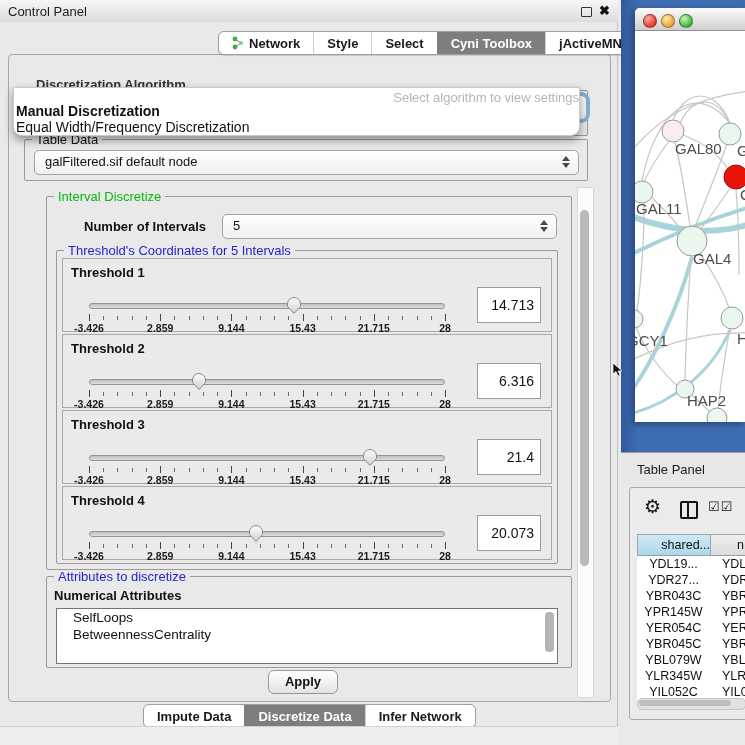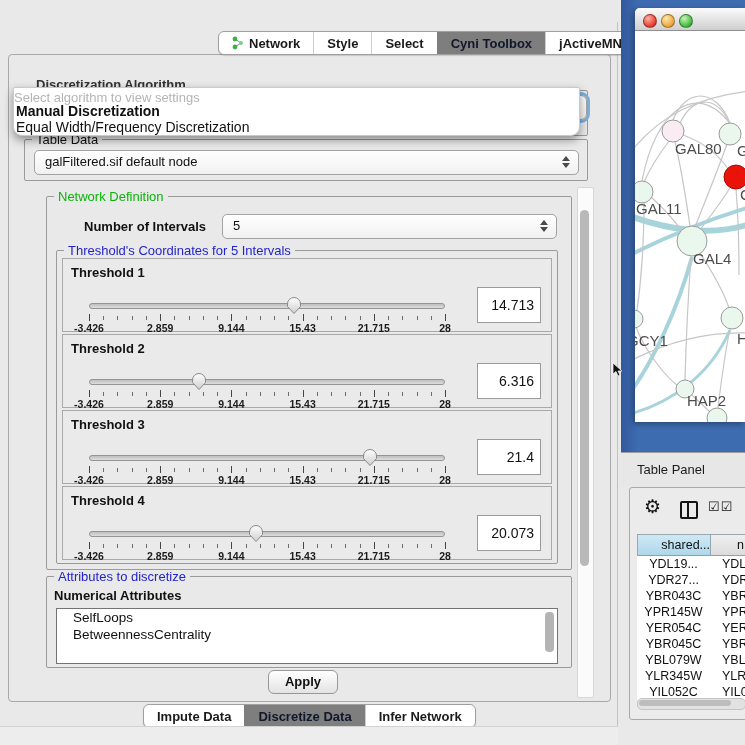--- a/index.html
+++ b/index.html
@@ -13,39 +13,39 @@
   .titlebar .title{position:absolute;left:8px;top:4px;font-size:13px;color:#1c1c1c}
   .float-btn{position:absolute;right:26px;top:7px;width:9px;height:8px;border:1.5px solid #333;border-radius:1px}
   .close-btn{position:absolute;right:8px;top:3px;font-size:13px;font-weight:bold;color:#111}
   .left-panel{left:0;top:22px;width:617px;height:723px;background:#e9e9e9;border-right:1px solid #c2c2c2}
 
   .segmented{display:flex;height:22px;background:#ffffff;border:1px solid #9f9f9f;
     border-radius:6px;overflow:hidden;box-shadow:0 1px 1px rgba(0,0,0,.15)}
   .segmented .seg{display:flex;align-items:center;gap:5px;padding:0 13px;font-size:13px;font-weight:600;
     color:#1a1a1a;border-left:1px solid #cfcfcf;white-space:nowrap}
   .segmented .seg:first-child{border-left:none}
-  .segmented .seg.sel{background:#7e7e7e;color:#0f172a;border-left-color:#7e7e7e}
+  .segmented .seg.sel{background:#7e7e7e;color:#ffffff;border-left-color:#7e7e7e}
 
   .content-panel{left:8px;top:54px;width:601px;height:646px;border:1px solid #a8a8a8;
     border-radius:4px;background:#e9e9e9}
 
   .groupbox{position:absolute;border:1px solid #9a9a9a;border-radius:2px}
   .group-title{position:absolute;background:#e9e9e9;padding:0 4px;font-size:13px;line-height:13px}
 
   .combo{position:absolute;background:linear-gradient(#ffffff,#f0f0f0);border:1px solid #a3a3a3;
     border-radius:5px;font-size:13px;line-height:22px;padding-left:10px;color:#111;white-space:nowrap;overflow:hidden}
   .stepper{position:absolute;right:8px;top:4px;width:9px;height:14px}
   .stepper:before,.stepper:after{content:"";position:absolute;left:1px;border-left:4px solid transparent;border-right:4px solid transparent}
   .stepper:before{top:1px;border-bottom:5px solid #4a4a4a}
   .stepper:after{bottom:1px;border-top:5px solid #4a4a4a}
 
   
   .popup{left:13px;top:87px;width:565px;height:47px;background:#ffffff;border:1px solid #c9c9c9;
     border-radius:2px 2px 9px 9px;box-shadow:0 4px 10px rgba(0,0,0,.4);z-index:5}
-  .popup .prompt{position:absolute;left:0;right:0;top:2px;text-align:left;color:#b4b4b4;font-size:13px}
+  .popup .prompt{position:absolute;left:0;right:0;top:2px;text-align:right;color:#b4b4b4;font-size:13px}
   .popup .item{position:absolute;left:2px;font-size:14px;white-space:nowrap}
   .popup .item.b{font-weight:bold}
 
   
   .vscroll{left:577px;top:187px;width:15px;height:509px;background:#fbfbfb;border:1px solid #d7d7d7;border-radius:2px}
   .vscroll .thumb{position:absolute;left:2px;top:22px;width:9px;height:356px;background:#b9b9b9;border-radius:5px}
 
   
   .tpanel{position:absolute;left:62px;width:488px;height:72px;background:#eaeaea;border:1px solid #a9a9a9}
   .tpanel .t-label{position:absolute;left:8px;top:6px;font-weight:bold;font-size:13px}
@@ -103,20 +103,25 @@
   .hscroll{position:absolute;left:7px;top:210px;width:107px;height:10px;background:#e2e2e2;border:1px solid #c4c4c4;border-radius:5px}
   .hscroll .thumb{position:absolute;left:1px;top:1px;width:92px;height:6px;background:#bdbdbd;border-radius:4px}
 
   .cursor{left:612px;top:362px;z-index:9}
 </style>
 </head>
 <body>
 
 <div class="stage">
 
+  <div class="abs titlebar">
+    <span class="title">Control Panel</span>
+    <span class="float-btn"></span>
+    <span class="close-btn">✖</span>
+  </div>
 
   <div class="abs left-panel"></div>
 
   <div class="abs content-panel"></div>
 
   <div class="abs segmented" style="left:218px;top:31px" id="top-tabs">
       <div class="seg"><svg width="12" height="14" viewBox="0 0 12 14">
           <line x1="3" y1="3" x2="9" y2="7" stroke="#888" stroke-width="1"></line>
           <line x1="3" y1="11" x2="9" y2="7" stroke="#888" stroke-width="1"></line>
           <circle cx="3" cy="3" r="2.4" fill="#3fae49"></circle>
@@ -146,21 +151,21 @@
   <div class="combo" style="left:34px;top:150px;width:533px;height:23px">
     <span>galFiltered.sif default node</span>
     <span class="stepper"></span>
   </div>
 
   <div class="abs vscroll">
     <div class="thumb"></div>
   </div>
 
   <div class="groupbox" style="left:46px;top:196px;width:524px;height:372px"></div>
-  <div class="group-title" style="left: 54px; top: 190px; color: rgb(10, 180, 10);" id="interval-title">Network Definition</div>
+  <div class="group-title" style="left: 54px; top: 190px; color: rgb(10, 180, 10);" id="interval-title">Interval Discretize</div>
 
   <div class="abs" style="left:84px;top:219px;font-weight:bold">Number of Intervals</div>
   <div class="combo" style="left:222px;top:214px;width:323px;height:23px">
     <span>5</span>
     <span class="stepper"></span>
   </div>
 
   <div class="groupbox" style="left:56px;top:250px;width:500px;height:312px"></div>
   <div class="group-title" style="left: 64px; top: 244px; color: rgb(35, 35, 204);" id="thresholds-title">Threshold's Coordinates for 5 Intervals</div>
 

